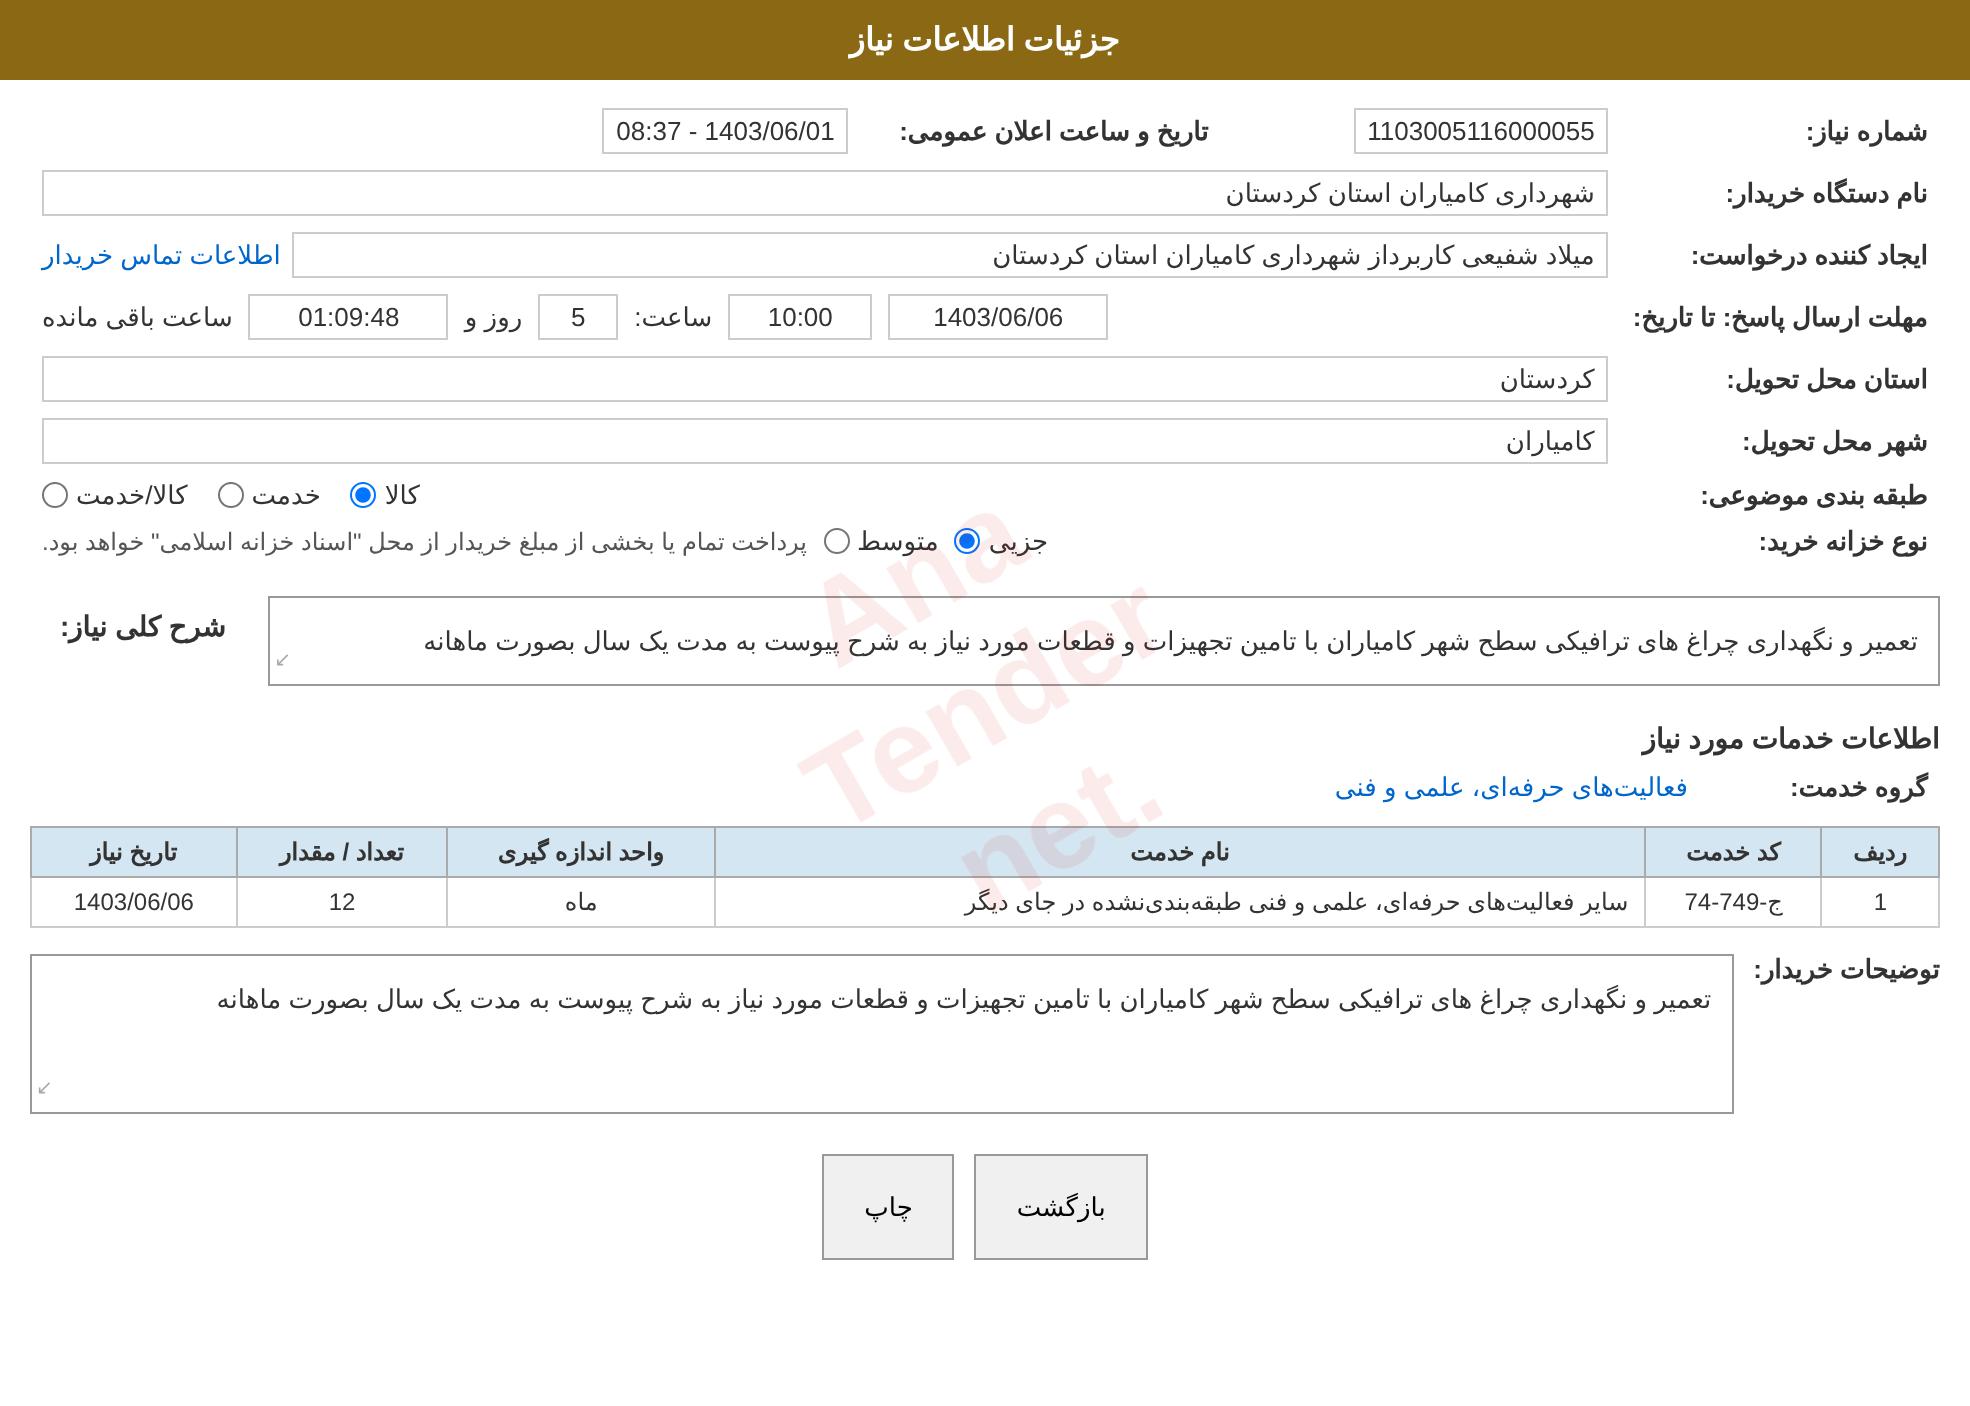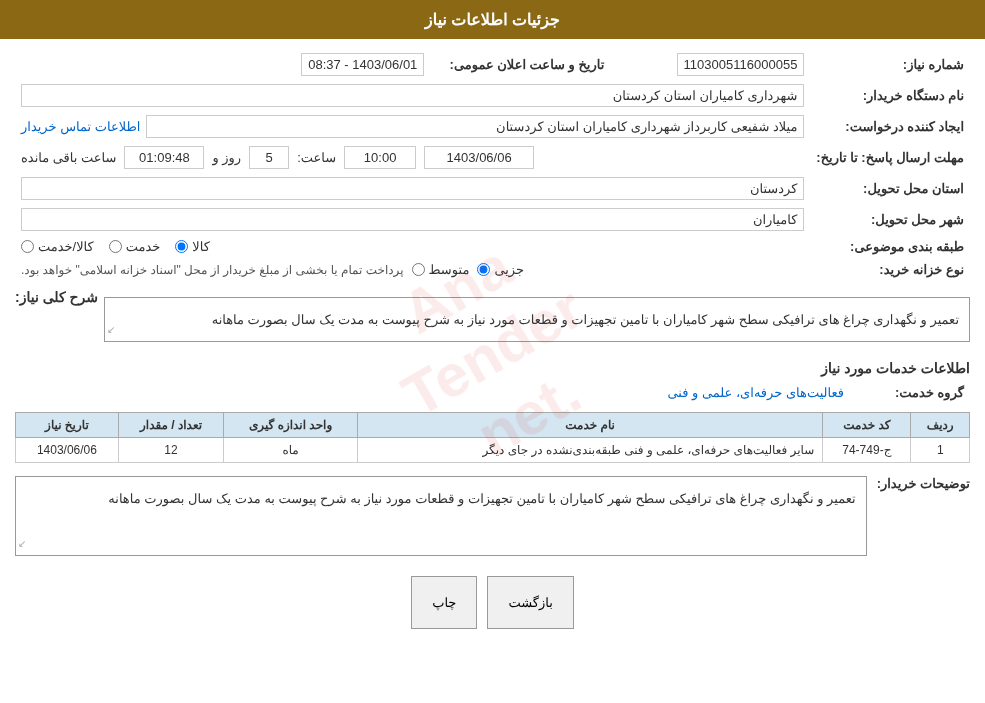--- a/index.html
+++ b/index.html
@@ -226,21 +226,21 @@
             <a href="#" class="link-blue">اطلاعات تماس خریدار</a>
             <div class="input-full" style="flex:1;">میلاد شفیعی کاربرداز شهرداری کامیاران استان کردستان</div>
           </div>
         </td>
       </tr>
       <tr>
         <td class="label-cell">مهلت ارسال پاسخ: تا تاریخ:</td>
         <td class="value-cell" colspan="3">
           <div class="row-flex" style="flex-wrap:wrap; gap:8px;">
             <span>ساعت باقی مانده</span>
-            <div class="small-input" style="width:80px;">01:09:48</div>
+            <div class="small-input" style="width:100px;">01:09:48</div>
             <span>روز و</span>
             <div class="small-input" style="width:40px;">5</div>
             <span>ساعت:</span>
             <div class="small-input" style="width:72px;">10:00</div>
             <div class="small-input" style="width:110px;">1403/06/06</div>
           </div>
         </td>
       </tr>
       <tr>
         <td class="label-cell">استان محل تحویل:</td>
@@ -286,21 +286,21 @@
               <span>جزیی</span>
               <input type="radio" name="process" checked="" style="">
             </div>
           </div>
         </td>
       </tr>
     </tbody>
       </table>
 
     <div class="row-flex" style="align-items: flex-start; margin: 6px 0;">
-      <span class="section-title" style="white-space:nowrap; margin:0;">شرح کلی نیاز:</span>
+      <span class="section-title" style="white-space:nowrap; margin:15px;">شرح کلی نیاز:</span>
       <div class="description-box" style="flex:1; position:relative;">
         <span>تعمیر و نگهداری چراغ های ترافیکی سطح شهر کامیاران با تامین تجهیزات و قطعات مورد نیاز به شرح پیوست به مدت یک سال بصورت ماهانه</span>
         <div style="position:absolute; bottom:2px; left:2px; font-size:10px; color:#aaa;">↙</div>
       </div>
     </div>
 
     <div class="section-title">اطلاعات خدمات مورد نیاز</div>
 
     <table class="info-table" style="margin-bottom:4px;">
       <tbody>

